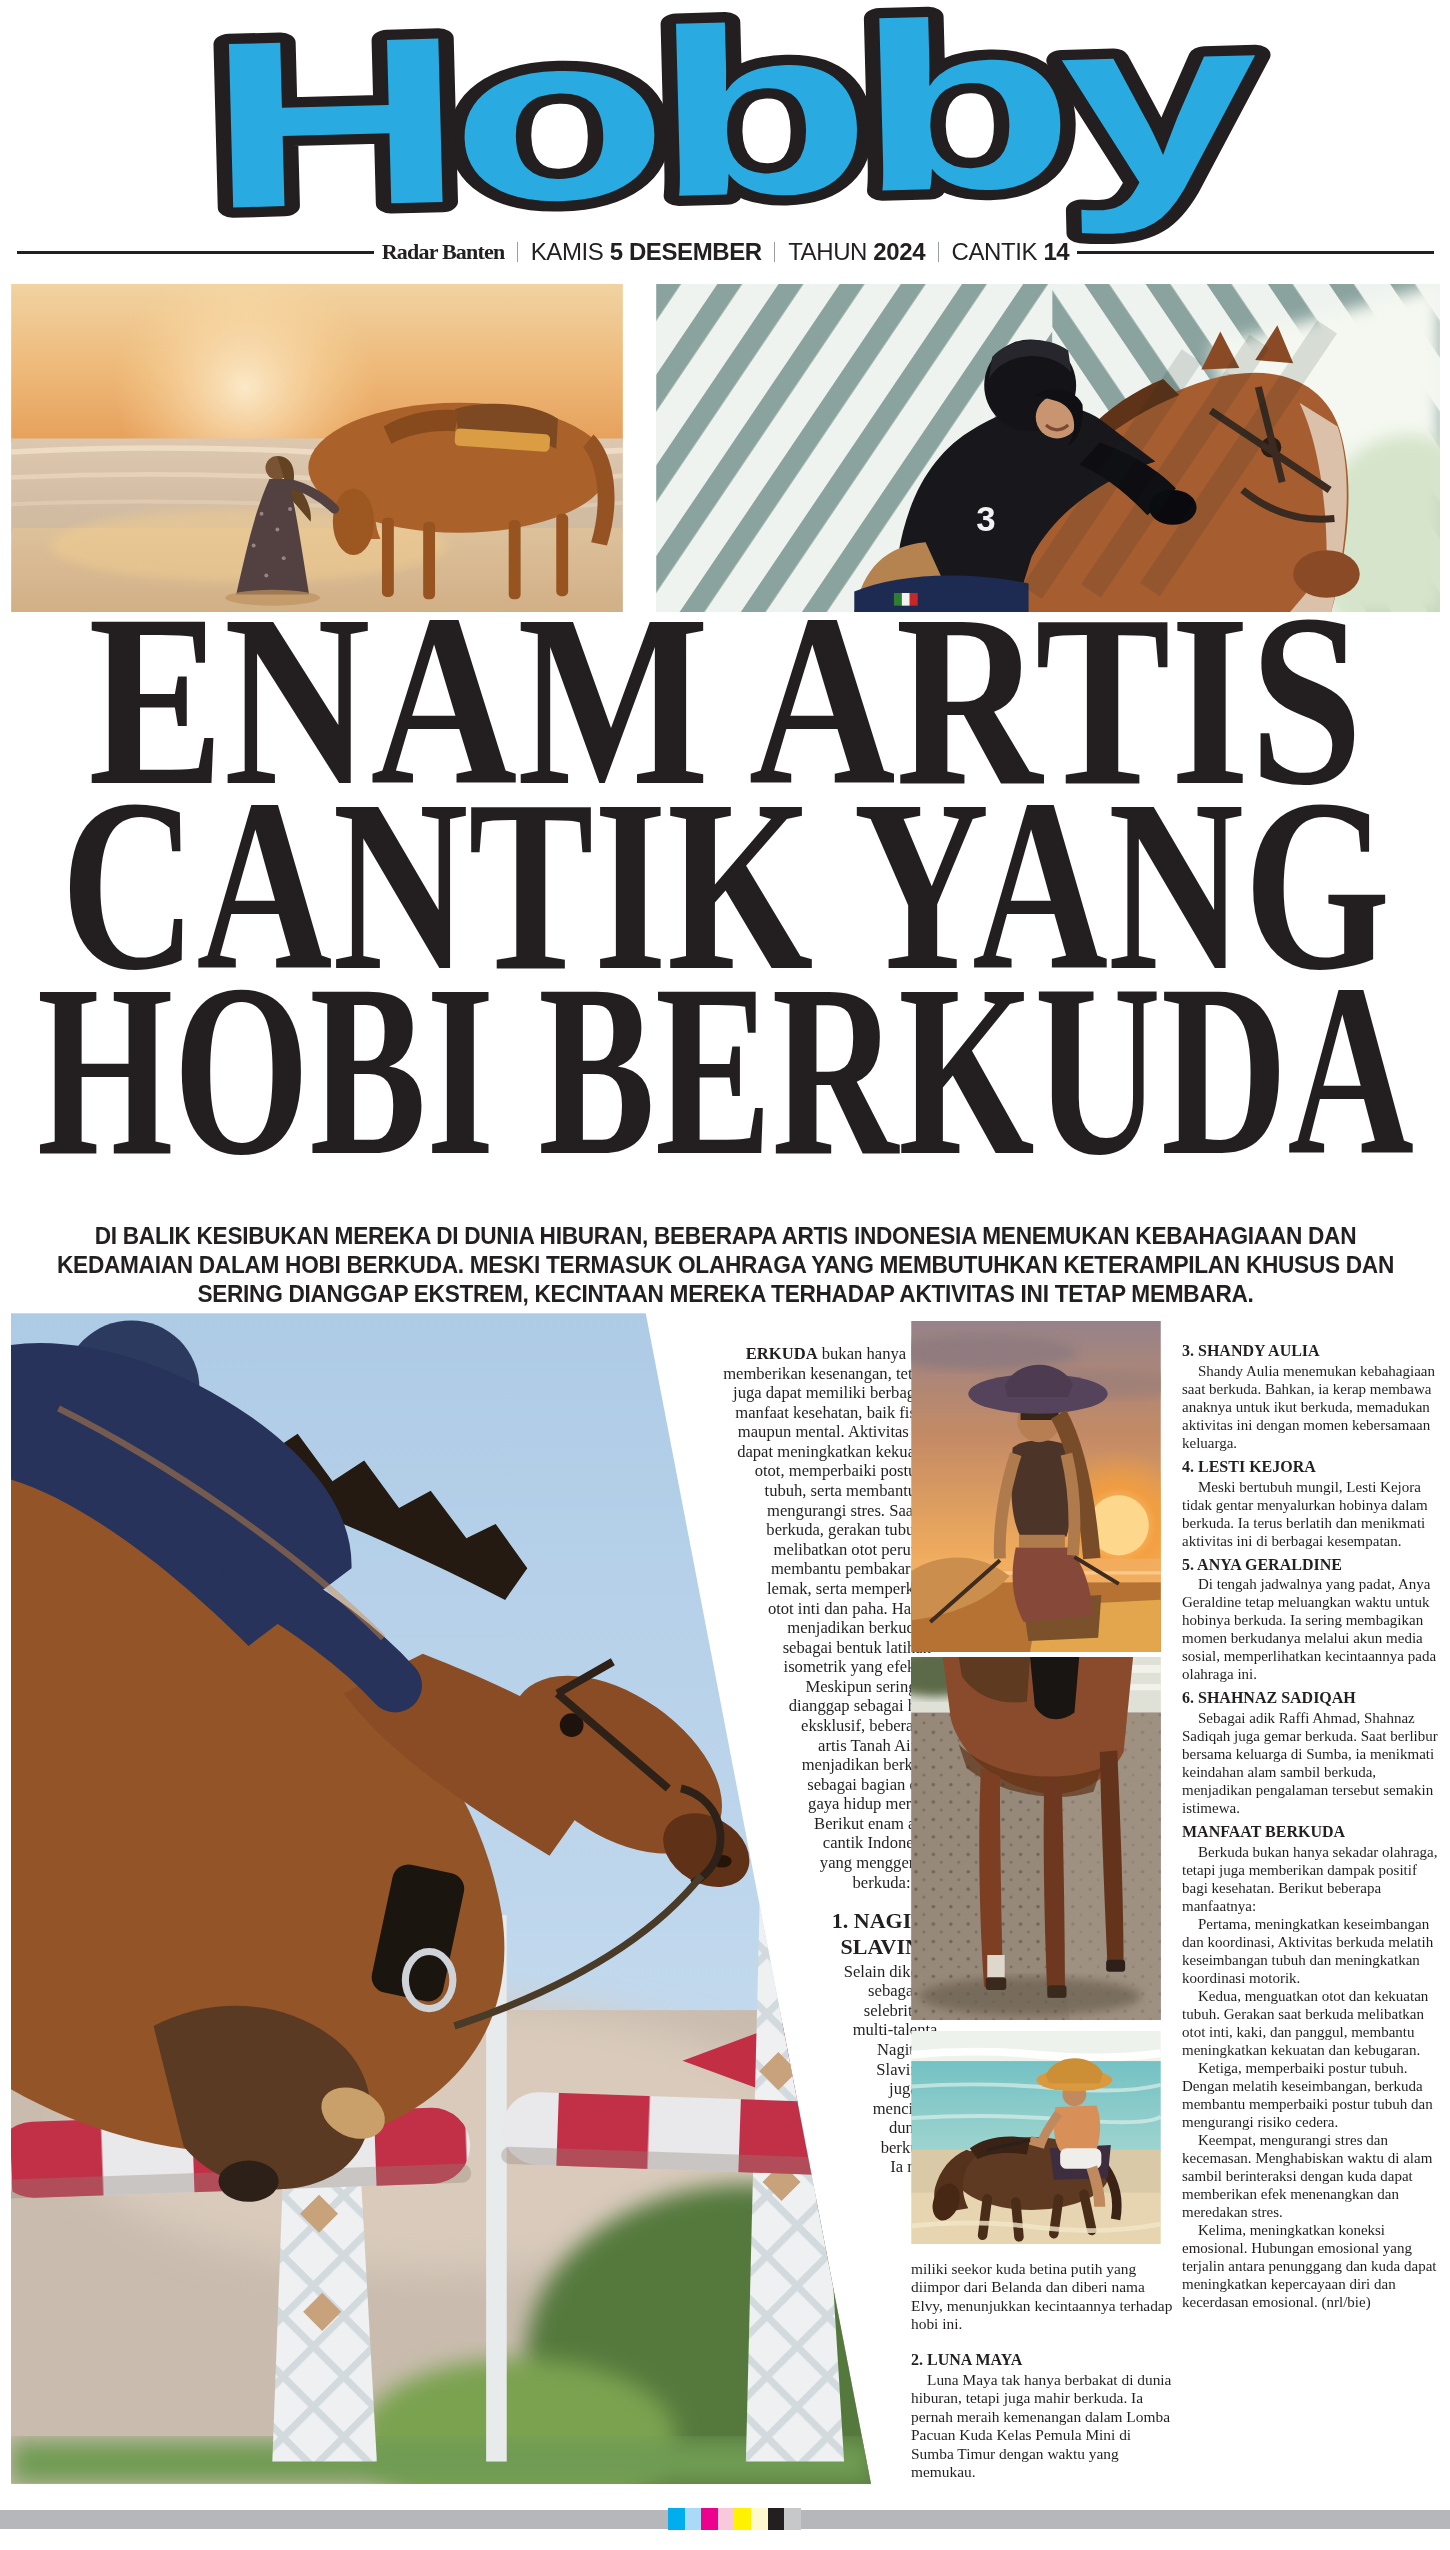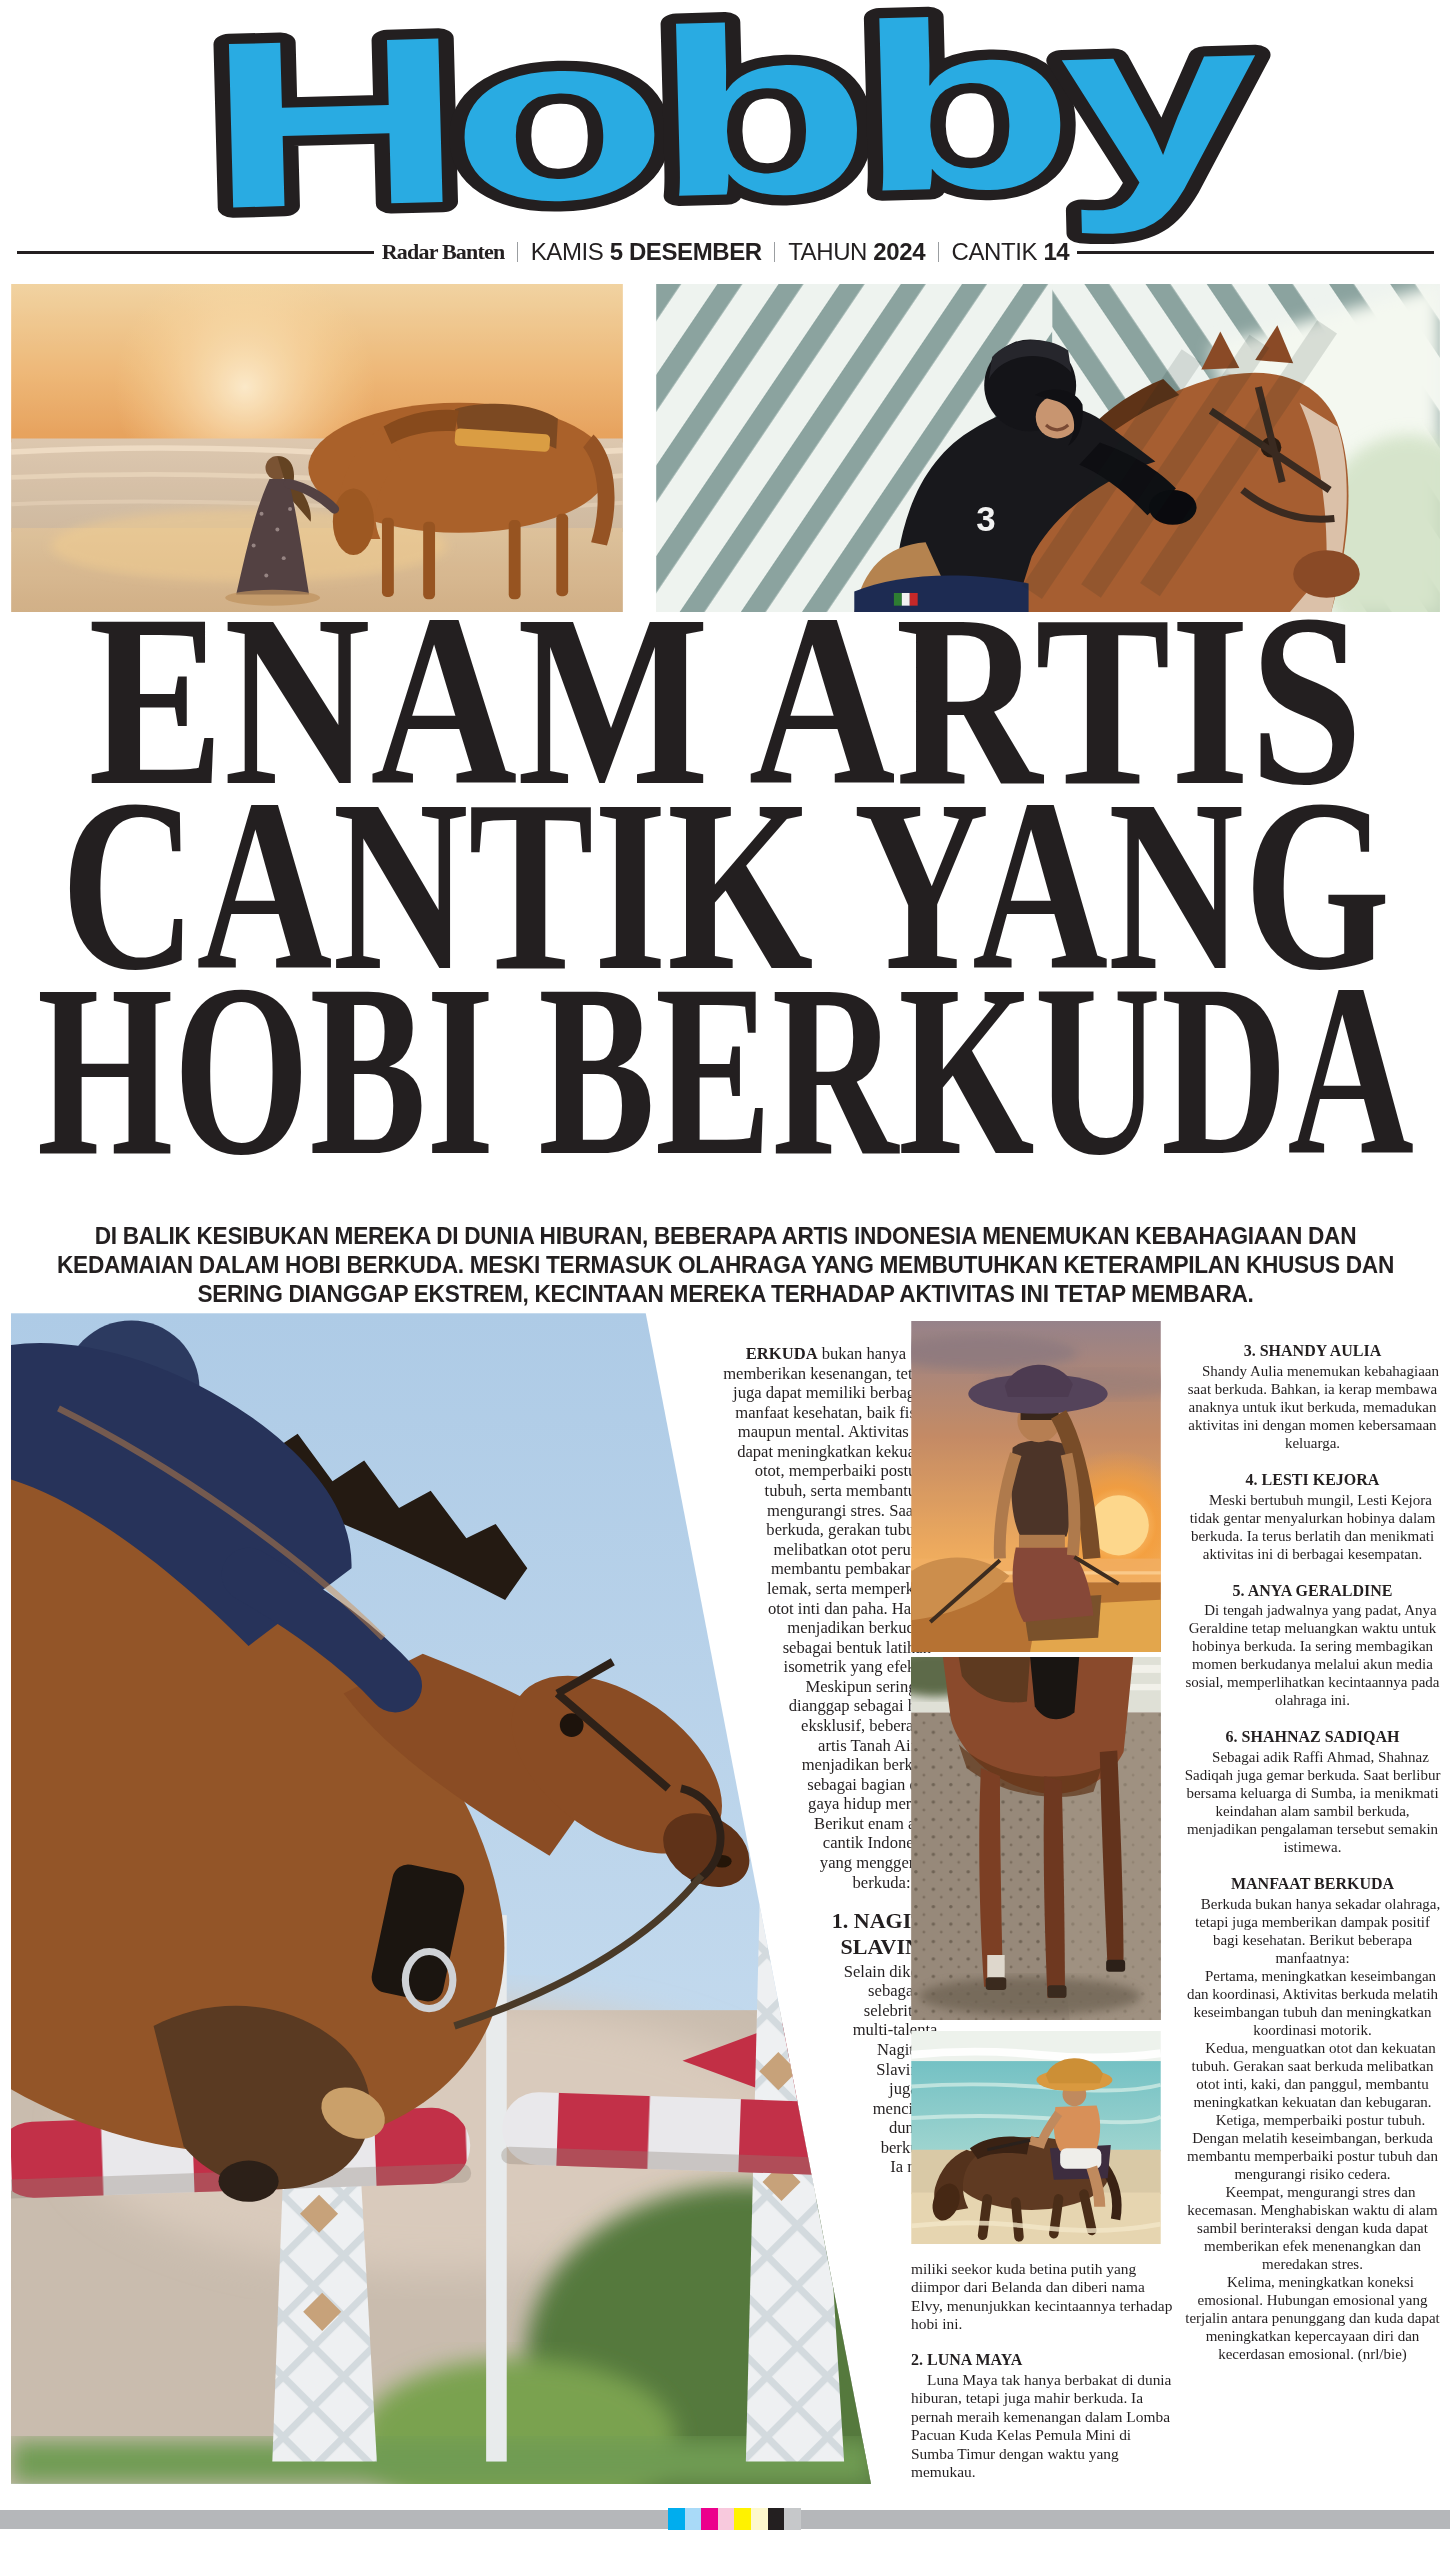--- a/index.html
+++ b/index.html
@@ -32,23 +32,23 @@
   
   #col1{left:693px;top:1344px;width:249px;height:899px;overflow:hidden;
         font-size:16.6px;line-height:1.18;text-align:center;}
   #col1 .diag{float:left;width:214px;height:899px;
         shape-outside:polygon(0 0,12.7px 0,202px 100%,0 100%);}
   .leadbold{font-weight:bold;}
   .sec-head{font-weight:bold;font-size:22px;margin:16px 0 1.6px 0;}
   #col2{left:911px;top:2260px;width:263px;height:231px;overflow:hidden;
         font-size:15.4px;line-height:1.2;text-align:left;}
   #col3{left:1182px;top:1341px;width:261px;height:1150px;overflow:hidden;
-        font-size:15px;line-height:1.2;text-align:center;}
+        font-size:15px;line-height:1.2;text-align:left;}
   #col2 .sec-head,#col3 .sec-head{font-size:16px;}
-  #col3 .sec-head{margin-top:18px;}
+  #col3 .sec-head{margin-top:5px;}
   .para{margin:0;text-indent:16px;}
   .para-noindent{margin:0;}
   .byline{font-weight:normal;}
 
   
   #printbar{left:0;top:2510px;width:1451px;height:19px;background:#b5b7ba;}
   #swatches{left:668px;top:2508px;height:22px;display:flex;}
   .sw{width:16.6px;height:22px;display:inline-block;}
 </style>
 </head>

